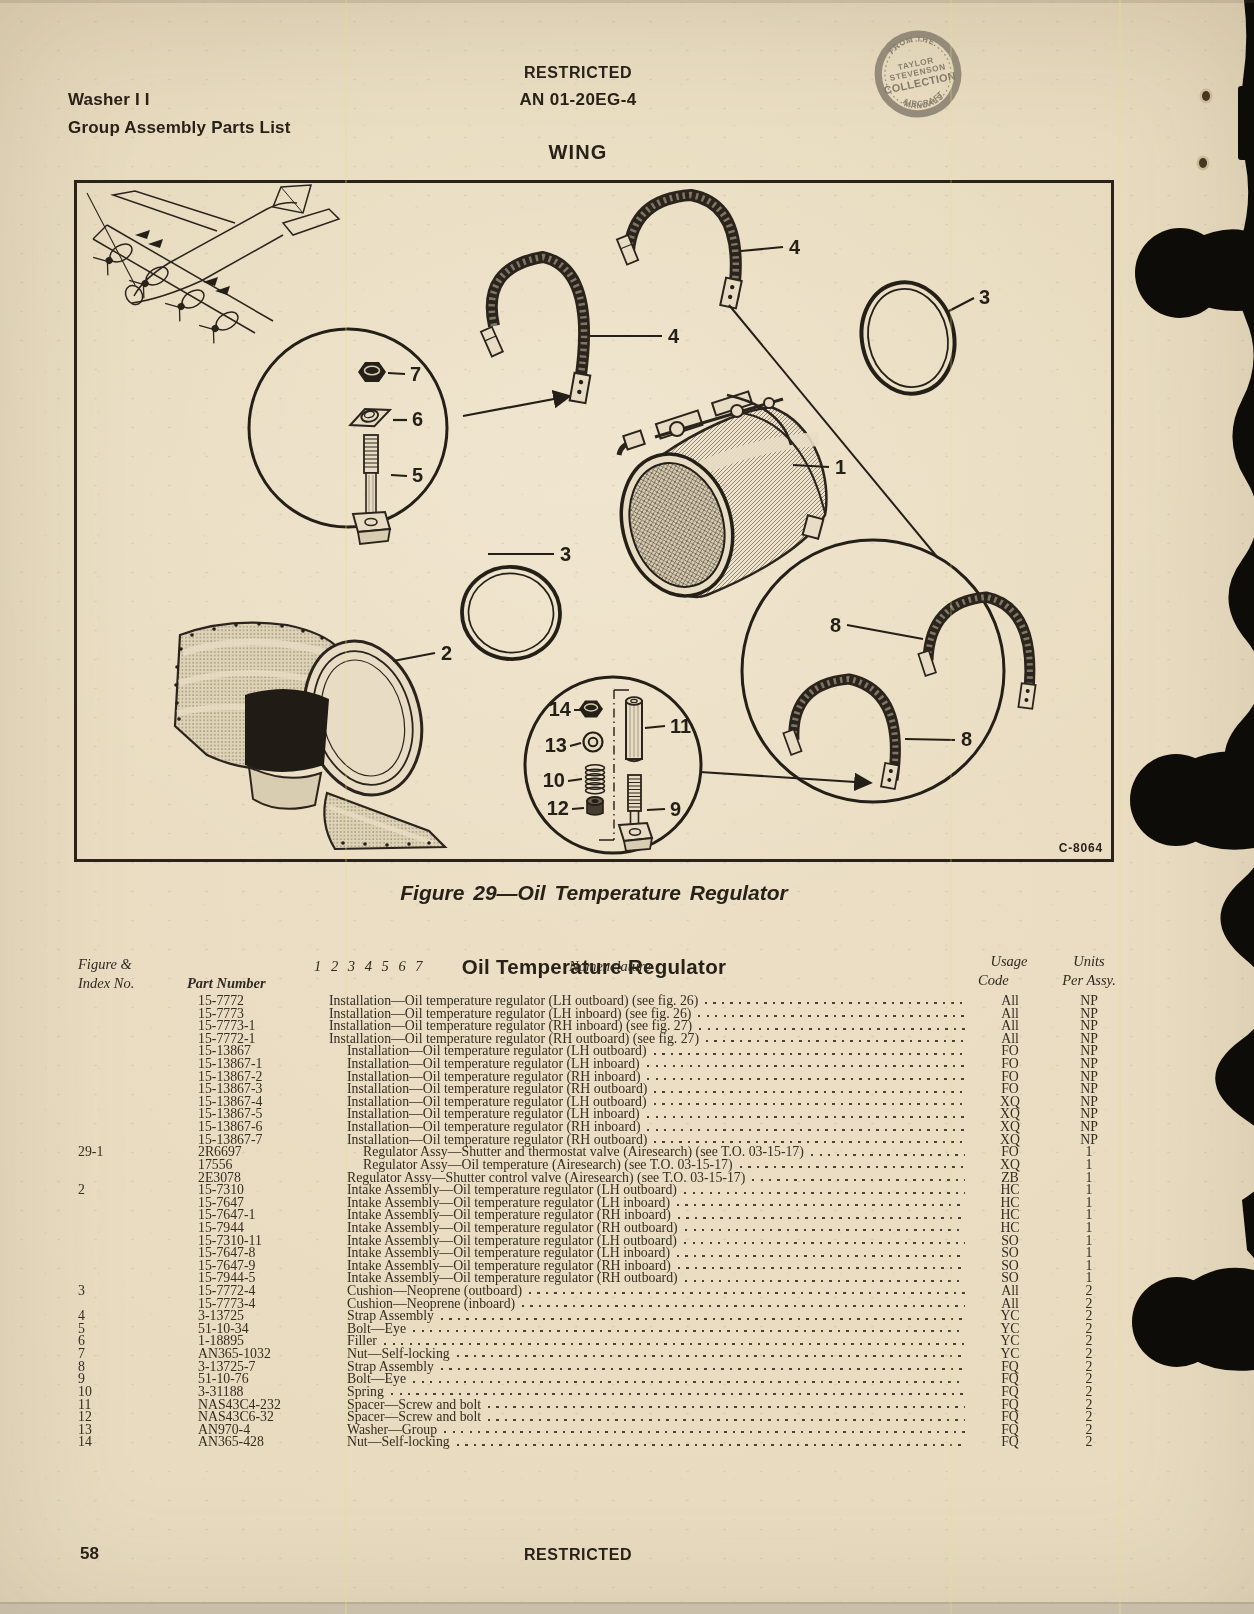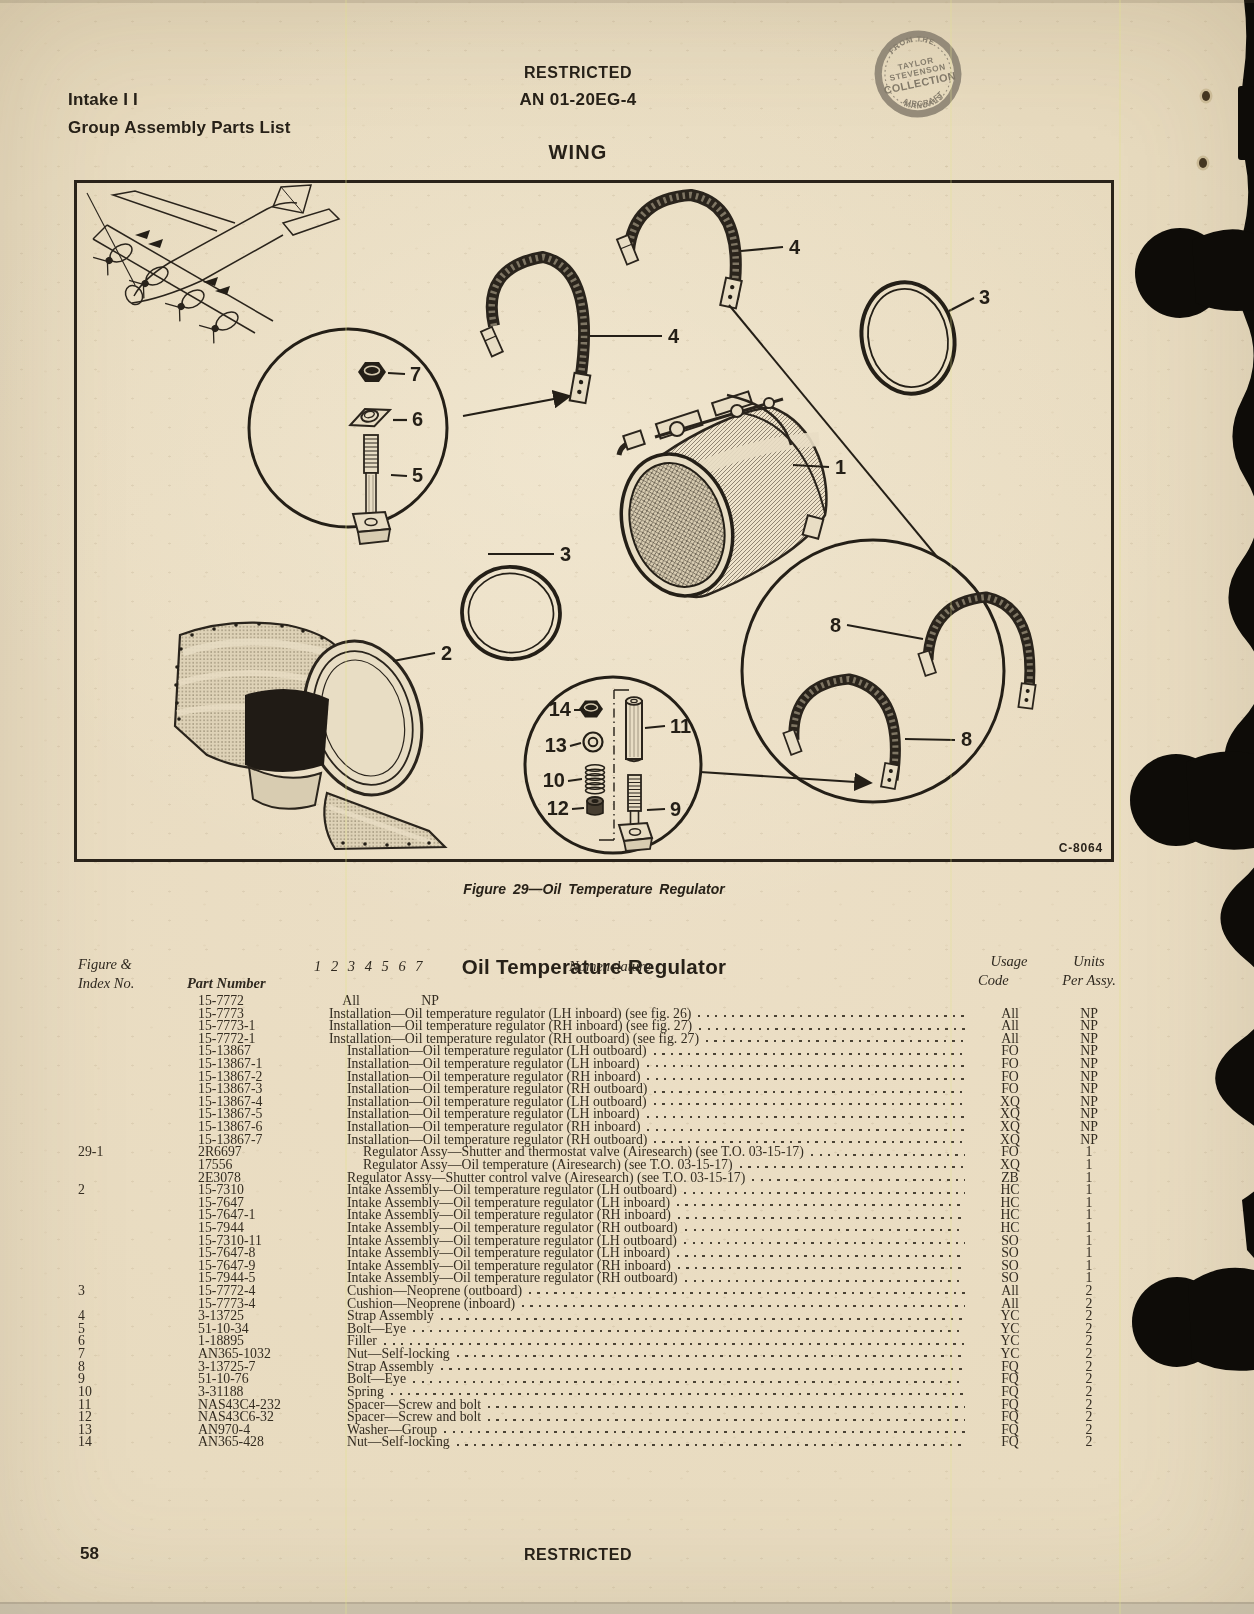--- a/index.html
+++ b/index.html
@@ -18,21 +18,21 @@
       radial-gradient(rgba(190,170,130,.13) 1px, transparent 1.7px);
     background-size:37px 29px,53px 41px;background-position:3px 7px,19px 23px;}
   .abs{position:absolute;}
   .hdr-left{left:68px;top:86px;font-weight:bold;font-size:17px;line-height:28px;letter-spacing:.2px;}
   .hdr-c{left:378px;width:400px;text-align:center;font-weight:bold;}
   .restricted-top{top:64px;font-size:16px;letter-spacing:.6px;}
   .doc-no{top:90px;font-size:17px;letter-spacing:.4px;}
   .wing{top:141px;font-size:20px;letter-spacing:1.2px;}
   .figure-box{left:74px;top:180px;width:1040px;height:682px;border:3px solid #2a231a;box-sizing:border-box;}
   .figure-box svg{display:block;width:100%;height:100%;}
-  .caption{left:94px;top:881px;width:1000px;text-align:center;font-style:italic;font-weight:bold;font-size:14px;word-spacing:3px;}
+  .caption{left:94px;top:881px;width:1000px;text-align:center;font-style:italic;font-weight:bold;font-size:21px;word-spacing:3px;}
   .tbl-title{left:94px;top:921px;width:1000px;text-align:center;font-weight:bold;font-size:20.5px;letter-spacing:.3px;margin-top:34px;}
   .th{font-family:"Liberation Serif",serif;font-style:italic;font-size:14.5px;color:#2f2920;white-space:nowrap;}
   .rows{left:78px;top:995px;width:1055px;}
   .trow{display:flex;height:12.62px;align-items:baseline;font-family:"Liberation Serif",serif;
         font-size:13.8px;line-height:12.4px;color:#332c21;white-space:nowrap;}
   .c-idx{width:88px;text-align:left;flex:none;}
   .c-part{width:150px;padding-left:32px;box-sizing:border-box;flex:none;overflow:hidden;}
   .c-nom{flex:1;display:flex;align-items:baseline;min-width:0;}
   .c-nom.ind0 .nom-text{margin-left:13px;}
   .c-nom.ind1 .nom-text{margin-left:31px;}
@@ -50,21 +50,21 @@
   .stamp-md{font-family:"Liberation Sans",sans-serif;font-weight:bold;font-size:7.4px;letter-spacing:.6px;fill:#7a7263;}
   .stamp-lg{font-family:"Liberation Sans",sans-serif;font-weight:bold;font-size:9.6px;letter-spacing:.3px;fill:#746c5d;}
   .edges{position:absolute;inset:0;pointer-events:none;z-index:5;}
 </style>
 </head>
 <body>
 
 <div class="page">
 
   <div class="abs hdr-left">
-    <div>Intake I I</div>
+    <div>Washer I I</div>
     <div>Group Assembly Parts List</div>
   </div>
   <div class="abs hdr-c restricted-top">RESTRICTED</div>
   <div class="abs hdr-c doc-no">AN 01-20EG-4</div>
   <div class="abs hdr-c wing">WING</div>
 
   <svg class="abs" style="left:862px;top:18px;" width="112" height="112" viewBox="0 0 100 100">
     <g transform="rotate(-12 50 50)" opacity="0.88">
       <circle cx="50" cy="50" r="35.5" fill="none" stroke="#8a8171" stroke-width="6.5"></circle>
       <circle cx="50" cy="50" r="29.5" fill="none" stroke="#8a8171" stroke-width="1" stroke-dasharray="1.6 2.6"></circle>
@@ -383,20 +383,24 @@
   <div class="abs th" style="left:569px;top:958px;">Nomenclature</div>
   <div class="abs th" style="left:978px;top:953px;width:62px;text-align:center;">Usage</div>
   <div class="abs th" style="left:978px;top:972px;width:62px;text-align:left;">Code</div>
   <div class="abs th" style="left:1049px;top:953px;width:80px;text-align:center;">Units</div>
   <div class="abs th" style="left:1049px;top:972px;width:80px;text-align:center;">Per Assy.</div>
 
   <div class="abs rows">
       <div class="trow">
         <span class="c-idx"></span>
         <span class="c-part">15-7772</span>
+        <span class="c-nom ind0">
+          <span class="nom-text">Installation—Oil temperature regulator (LH outboard) (see fig. 26)</span>
+          <span class="leader"></span>
+        </span>
         <span class="c-usage">All</span>
         <span class="c-units">NP</span>
       </div>
       <div class="trow">
         <span class="c-idx"></span>
         <span class="c-part">15-7773</span>
         <span class="c-nom ind0">
           <span class="nom-text">Installation—Oil temperature regulator (LH inboard) (see fig. 26)</span>
           <span class="leader"></span>
         </span>

